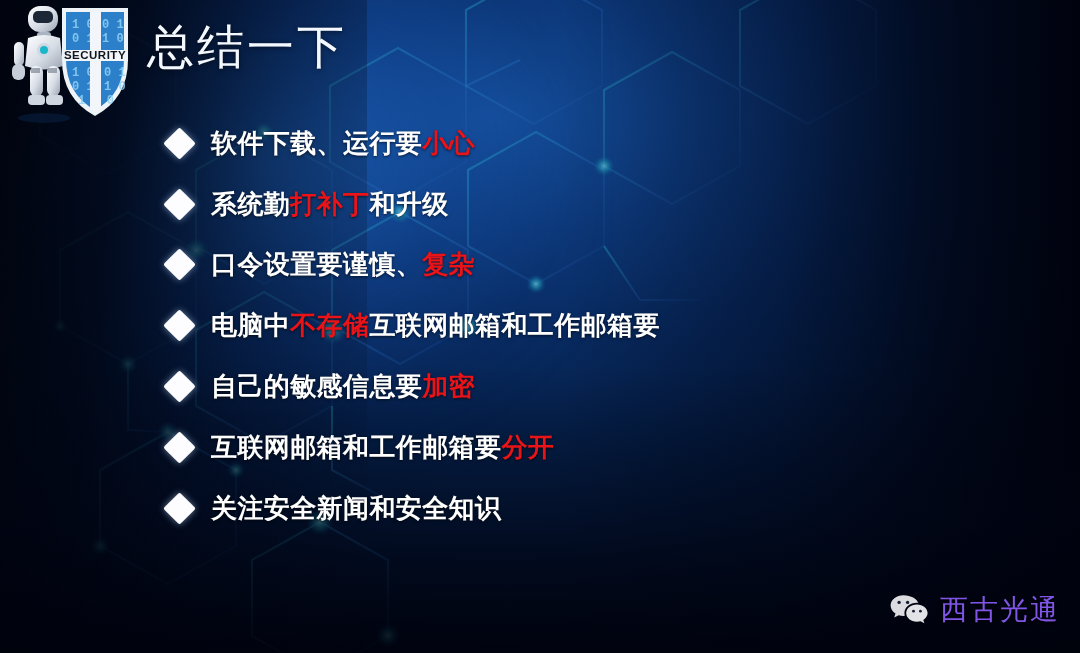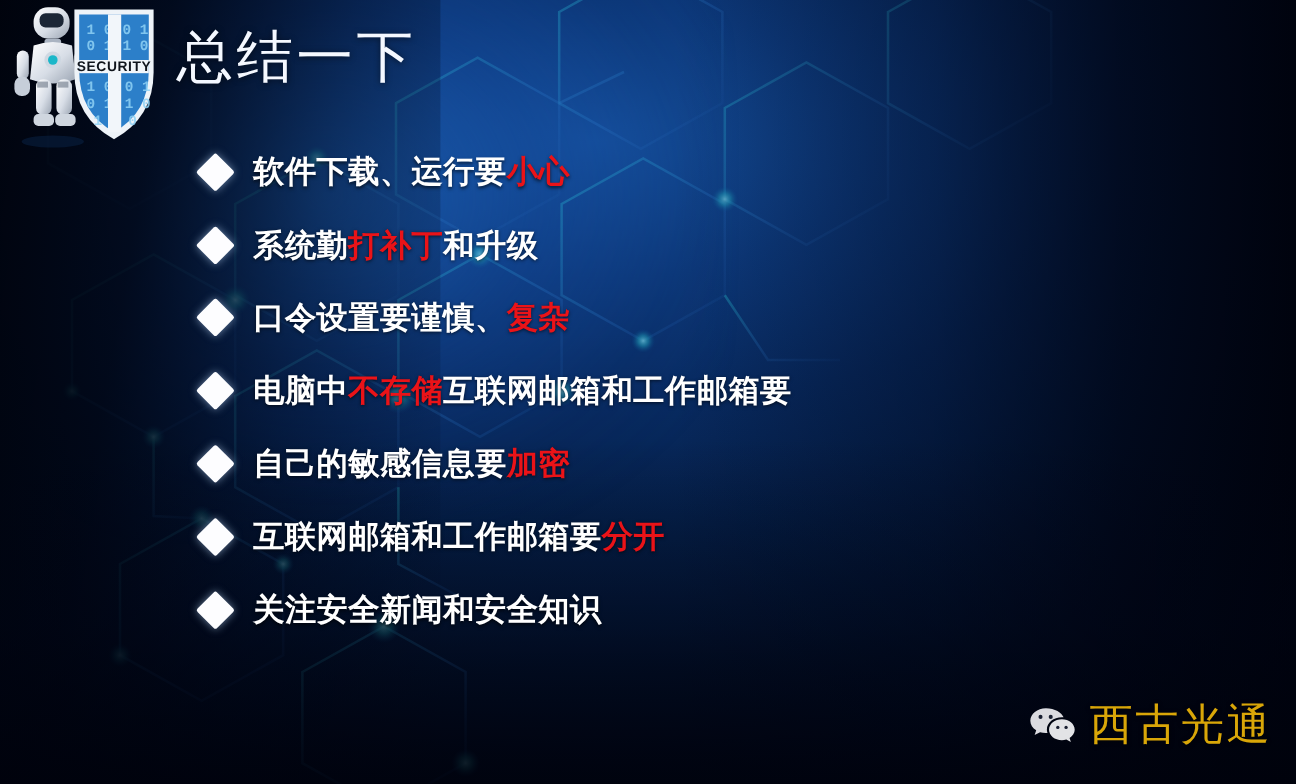--- a/index.html
+++ b/index.html
@@ -94,21 +94,21 @@
   .line .hl{color:#ea1318;}
 
   
   .watermark{
     position:absolute;right:20px;bottom:24px;
     display:flex;align-items:center;gap:11px;
     opacity:.93;
   }
   .wechat-icon{width:40px;height:34px;display:block;}
   .wm-text{
-    font-size:36px;font-weight:400;color:#eab308;
+    font-size:28px;font-weight:400;color:#8b5cf6;
     letter-spacing:2px;white-space:nowrap;
     text-shadow:0 1px 4px rgba(0,0,0,.7);
   }
 </style>
 </head>
 <body>
 
 <div id="slide">
 
   <div class="bg-base"></div>

